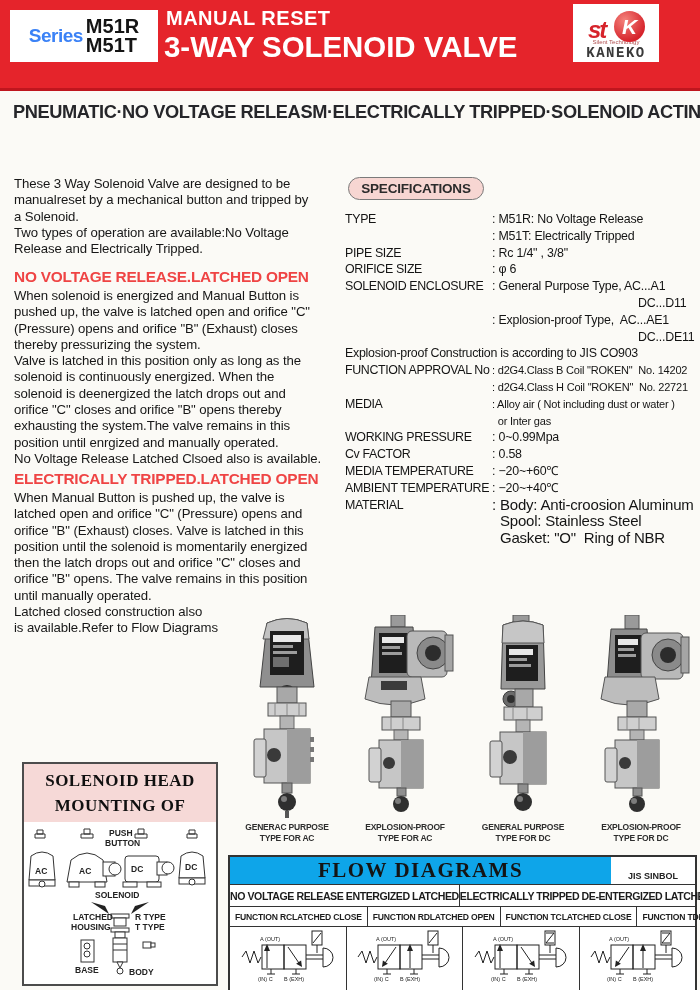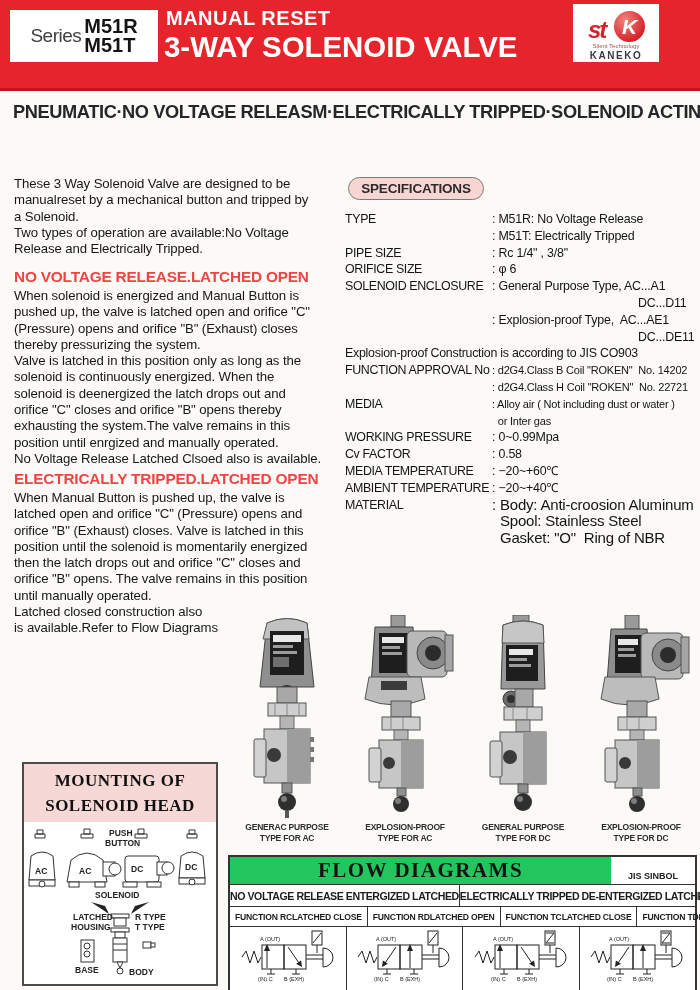--- a/index.html
+++ b/index.html
@@ -3,35 +3,35 @@
 <meta charset="utf-8">
 <style>
   html,body{margin:0;padding:0;background:#d9d9d9;}
   .page{position:relative;width:700px;height:990px;background:#fbfaf6;overflow:hidden;
         font-family:"Liberation Sans", sans-serif;color:#1c1c1c;}
 
   
   .banner{position:absolute;left:0;top:0;width:700px;height:88px;background:#e5242b;border-bottom:3px solid #bf161e;}
   .series-box{position:absolute;left:10px;top:10px;width:148px;height:52px;background:#fff;
               display:flex;align-items:center;justify-content:center;gap:3px;}
-  .series-word{font-size:19px;font-weight:normal;letter-spacing:-0.5px;color:#404040;}
+  .series-word{font-size:19px;font-weight:bold;letter-spacing:-0.5px;color:#3b82f6;}
   .series-models{display:flex;flex-direction:column;font-size:20px;font-weight:bold;line-height:0.95;color:#141414;}
   .kicker{position:absolute;left:166px;top:7px;color:#fff;font-size:20px;font-weight:bold;letter-spacing:0.5px;}
   .main-title{position:absolute;left:164px;top:30px;color:#fff;font-size:30px;font-weight:bold;
               transform:scaleX(0.98);transform-origin:left;white-space:nowrap;}
   .logo-box{position:absolute;left:573px;top:4px;width:86px;height:58px;background:#fff;
             display:flex;flex-direction:column;align-items:center;padding-top:1px;box-sizing:border-box;}
   .logo-mark{position:relative;width:62px;height:33px;margin-top:6px;}
   .logo-st{position:absolute;left:3px;top:5px;font-style:italic;font-weight:bold;font-size:24px;color:#d6232b;letter-spacing:-2px;}
   .logo-disc{position:absolute;right:2px;top:0;width:31px;height:31px;border-radius:50%;
              background:radial-gradient(circle at 35% 30%, #f4837c, #d6232b 72%);
              color:#fff;font-weight:bold;font-style:italic;font-size:21px;
              display:flex;align-items:center;justify-content:center;}
   .logo-tagline{font-size:6px;color:#b05050;line-height:1.1;}
-  .logo-brand{font-size:10px;font-weight:bold;color:#3a3a3a;letter-spacing:1.5px;line-height:1.2;}
+  .logo-brand{font-size:14px;font-weight:bold;color:#3a3a3a;letter-spacing:1.5px;line-height:1.2;font-family:Liberation Mono, monospace;}
 
   
   .tagline{position:absolute;left:13px;top:101px;width:680px;font-size:18.5px;font-weight:bold;
            color:#26262a;letter-spacing:-0.4px;white-space:nowrap;transform:scaleX(0.985);transform-origin:left;}
 
   
   .para{white-space:pre-line;font-size:13.2px;line-height:16.3px;color:#171717;letter-spacing:-0.1px;}
   .intro{position:absolute;left:14px;top:176px;width:334px;}
   .sec-head{position:absolute;left:14px;font-size:15.4px;font-weight:bold;letter-spacing:-0.2px;color:#ef4444;}
   .sec1-head{top:268px;}
@@ -61,21 +61,21 @@
   .mounting{position:absolute;left:22px;top:762px;width:196px;height:224px;border:2px solid #4c4c4c;background:#fff;box-sizing:border-box;}
   .mounting-head{background:#f6d9d7;padding:5px 0 4px;text-align:center;font-family:"Liberation Serif", serif;
                  font-weight:bold;font-size:17px;letter-spacing:0.5px;color:#101010;line-height:1.45;}
   .mounting-svg{display:block;margin:2px auto 0;}
   .mounting-svg text{font-family:"Liberation Sans", sans-serif;font-size:8.5px;font-weight:bold;fill:#222;}
   .mounting-svg .shape{fill:#fff;stroke:#333;stroke-width:1;}
 
   
   .flow{position:absolute;left:228px;top:855px;width:469px;border:2px solid #333;background:#fff;box-sizing:border-box;}
   .flow-title-row{display:flex;border-bottom:1px solid #333;height:27px;}
-  .flow-title{flex:1;background:#22c55e;display:flex;align-items:center;justify-content:center;
+  .flow-title{flex:1;background:#0ea5e9;display:flex;align-items:center;justify-content:center;
               font-family:"Liberation Serif", serif;font-weight:bold;font-size:21px;letter-spacing:1.5px;color:#141414;}
   .flow-jis{width:84px;display:flex;align-items:flex-end;justify-content:center;font-size:9px;font-weight:bold;
             padding-bottom:3px;color:#222;}
   .flow-groups{display:flex;border-bottom:1px solid #333;height:21px;}
   .flow-group{flex:1;display:flex;align-items:center;justify-content:center;font-size:10.6px;font-weight:bold;
               letter-spacing:-0.45px;border-right:1px solid #333;white-space:nowrap;}
   .flow-group:last-child{border-right:none;}
   .flow-funcs{display:flex;border-bottom:1px solid #333;height:19px;}
   .flow-func{flex:1;display:flex;align-items:center;justify-content:space-between;padding:0 5px;
              font-size:8.6px;font-weight:bold;border-right:1px solid #333;letter-spacing:-0.2px;white-space:nowrap;}
@@ -325,22 +325,22 @@
       <div>TYPE FOR DC</div>
     </div>
     <div class="caption">
       <div>EXPLOSION-PROOF</div>
       <div>TYPE FOR DC</div>
     </div>
   </div>
 
   <div class="mounting">
     <div class="mounting-head">
+      <div>SOLENOID HEAD</div>
       <div>MOUNTING OF</div>
-      <div>SOLENOID HEAD</div>
     </div>
     <svg class="mounting-svg" width="190" height="152" viewBox="0 0 190 152">
 
       <path class="shape" d="M10,10 h10 v4 h-10 Z M12,6 h6 v4 h-6 Z"></path>
       <path class="shape" d="M56,10 h12 v4 h-12 Z M59,5 h6 v5 h-6 Z"></path>
       <path class="shape" d="M110,10 h12 v4 h-12 Z M113,5 h6 v5 h-6 Z"></path>
       <path class="shape" d="M162,10 h10 v4 h-10 Z M164,6 h6 v4 h-6 Z"></path>
       <text x="84" y="12">PUSH</text>
       <text x="80" y="22">BUTTON</text>
 

